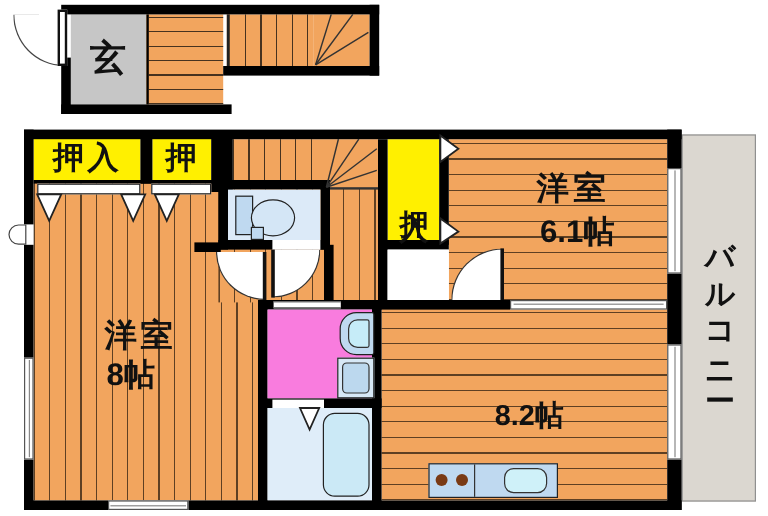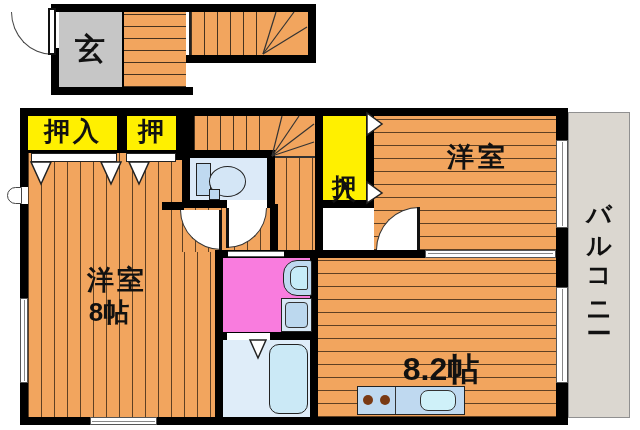--- a/index.html
+++ b/index.html
@@ -126,23 +126,24 @@
   <div class="win" style="left:556px;top:287px;width:12px;height:96px;"></div>
   <div class="winline-v" style="left:562px;top:289px;height:92px;"></div>
   <div class="win" style="left:20px;top:298px;width:8px;height:85px;"></div>
   <div class="winline-v" style="left:24px;top:300px;height:81px;"></div>
   <div class="win" style="left:90px;top:417px;width:67px;height:8px;"></div>
   <div class="winline-h" style="left:92px;top:421px;width:63px;"></div>
   <div class="f" style="left:20px;top:187px;width:8px;height:17px;background:#fff;"></div>
   <div class="f" style="left:7px;top:187px;width:15px;height:17px;background:#fff;border:1px solid #444;border-radius:9px 0 0 9px;box-sizing:border-box;"></div>
 
   <div class="lbl" style="left:478px;top:157px;font-size:27px;letter-spacing:4px;">洋室</div>
+  <div class="lbl" style="left:481px;top:193px;font-size:26px;">6.1帖</div>
   <div class="lbl" style="left:117px;top:280px;font-size:27px;letter-spacing:3px;">洋室</div>
   <div class="lbl" style="left:109px;top:312px;font-size:26px;">8帖</div>
-  <div class="lbl" style="left:441px;top:347px;font-size:32px;margin-top:22px;">8.2帖</div>
+  <div class="lbl" style="left:441px;top:347px;font-size:24px;">8.2帖</div>
 
   <svg class="overlay" width="640" height="430" viewBox="0 0 640 430">
 
     <g stroke="#333" stroke-width="1.2">
       <line x1="263" y1="54" x2="276" y2="12"></line>
       <line x1="263" y1="54" x2="294" y2="12"></line>
       <line x1="263" y1="54" x2="307" y2="27"></line>
     </g>
 
     <g stroke="#333" stroke-width="1.2">

